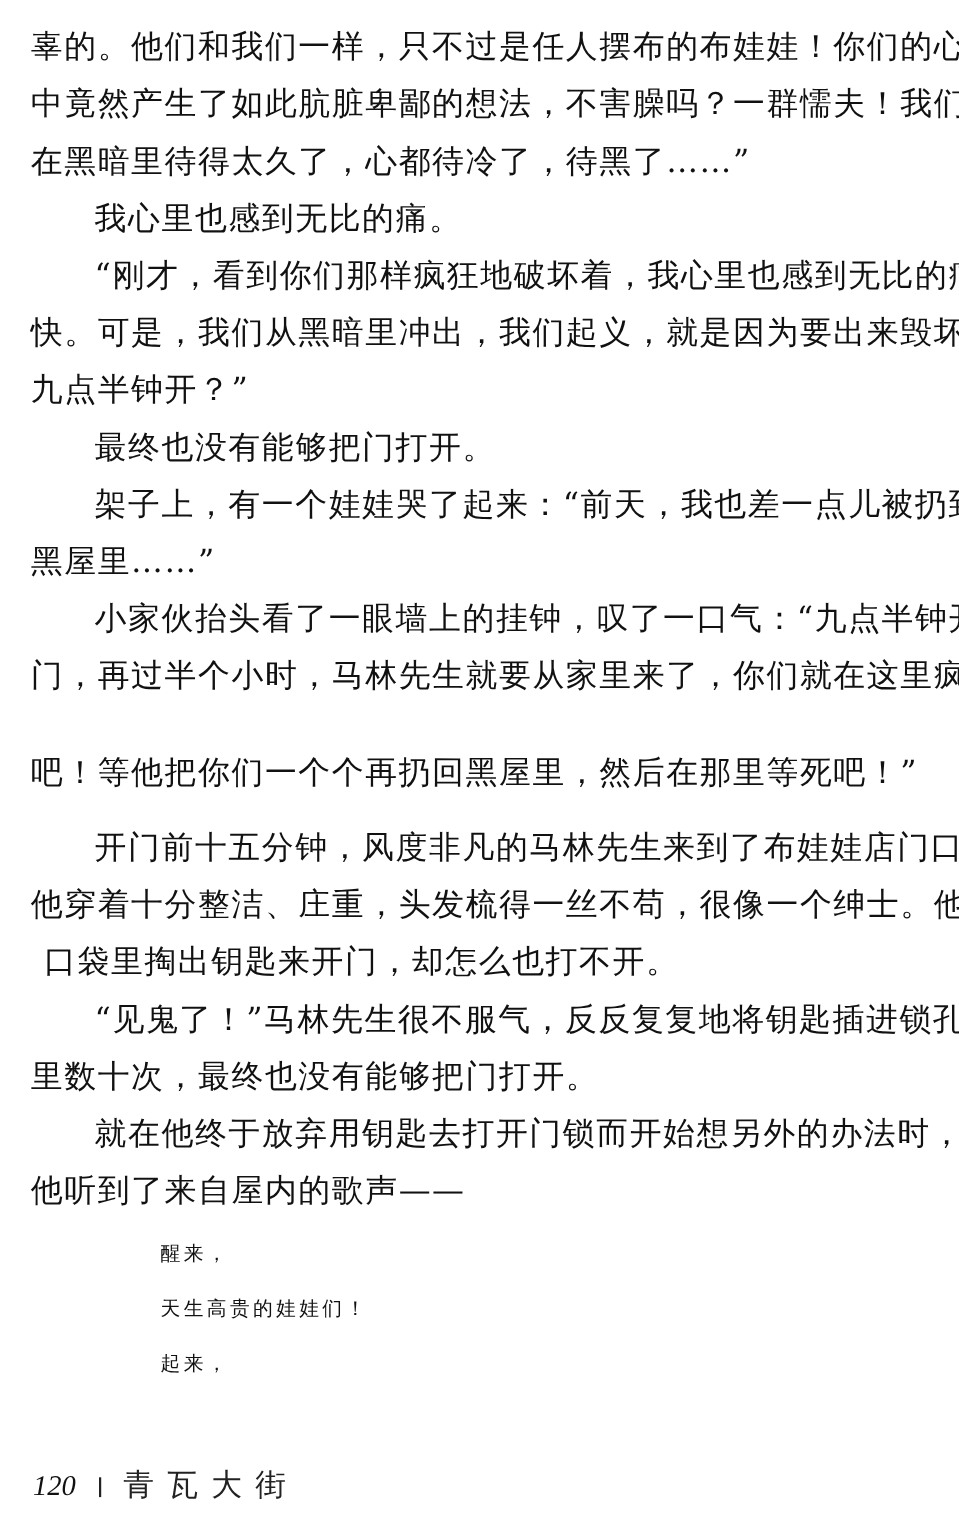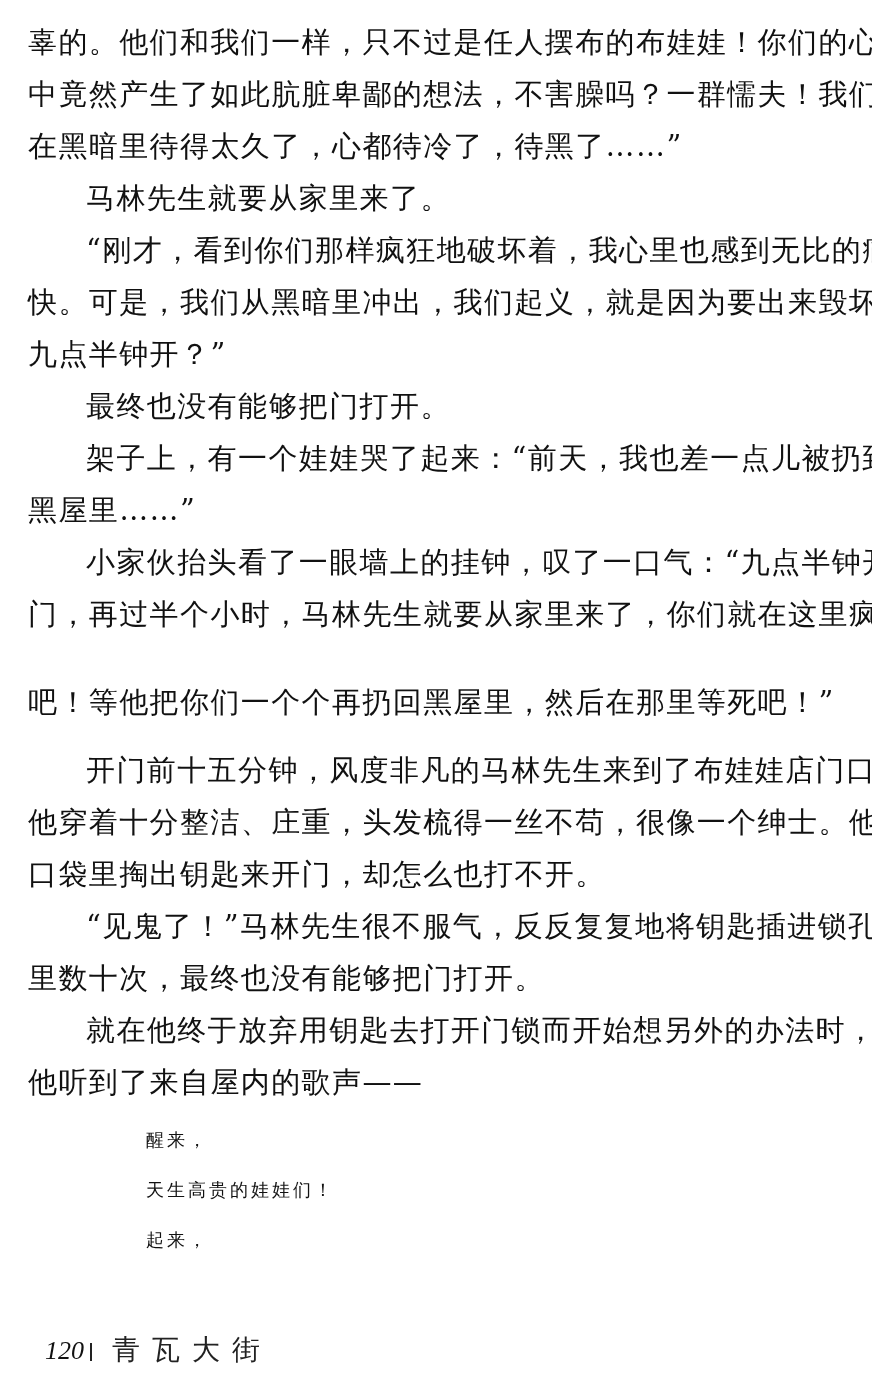--- a/index.html
+++ b/index.html
@@ -4,44 +4,44 @@
 <style>
   html, body { margin:0; padding:0; background:#ffffff; }
   body { width:872px; height:1391px; position:relative; overflow:hidden;
          font-family:"DejaVu Serif", "Liberation Serif", serif; color:#111; }
   .page { position:absolute; left:28px; top:0; width:816px; }
   .line { position:absolute; left:0; height:40px; line-height:40px; font-size:29px;
           white-space:nowrap; letter-spacing:1.4px; }
   .indent { left:58px; }
   .poem { left:118px; font-size:18px; letter-spacing:3px; }
   .footer { position:absolute; left:30px; top:1333px; height:34px; line-height:34px; white-space:nowrap; }
-  .pnum { font-family:"Liberation Serif", serif; font-style:italic; font-size:26px; display:inline-block; width:54px;text-align:right; }
+  .pnum { font-family:"Liberation Serif", serif; font-style:italic; font-size:26px; display:inline-block; width:54px; }
   .sep { display:inline-block; width:2px; height:18px; background:#222; vertical-align:middle; margin:0 20px 6px 6px; }
   .book { font-size:28px; letter-spacing:12px; color:#222; }
 </style>
 </head>
 <body>
 
 <div class="page" id="page">
     <div class="line" style="top: 22px;">辜的。他们和我们一样，只不过是任人摆布的布娃娃！你们的心</div>
     <div class="line" style="top: 74px;">中竟然产生了如此肮脏卑鄙的想法，不害臊吗？一群懦夫！我们</div>
     <div class="line" style="top: 126px;">在黑暗里待得太久了，心都待冷了，待黑了……”</div>
-    <div class="line indent" style="top: 178px;">马林先生就要从家里来了。</div>
+    <div class="line indent" style="top: 178px;">我心里也感到无比的痛。</div>
     <div class="line indent" style="top: 230px;">“刚才，看到你们那样疯狂地破坏着，我心里也感到无比的痛</div>
     <div class="line" style="top: 282px;">快。可是，我们从黑暗里冲出，我们起义，就是因为要出来毁坏这</div>
     <div class="line" style="top: 334px;">九点半钟开？”</div>
     <div class="line indent" style="top: 386px;">最终也没有能够把门打开。</div>
     <div class="line indent" style="top: 438px;">架子上，有一个娃娃哭了起来：“前天，我也差一点儿被扔到</div>
     <div class="line" style="top: 490px;">黑屋里……”</div>
     <div class="line indent" style="top: 542px;">小家伙抬头看了一眼墙上的挂钟，叹了一口气：“九点半钟开</div>
     <div class="line" style="top: 594px;">门，再过半个小时，马林先生就要从家里来了，你们就在这里疯狂</div>
     <div class="line" style="top: 682px;">吧！等他把你们一个个再扔回黑屋里，然后在那里等死吧！”</div>
     <div class="line indent" style="top: 750px;">开门前十五分钟，风度非凡的马林先生来到了布娃娃店门口。</div>
     <div class="line" style="top: 802px;">他穿着十分整洁、庄重，头发梳得一丝不苟，很像一个绅士。他从</div>
-    <div class="line" style="top: 854px;">口袋里掏出钥匙来开门，却怎么也打不开。</div>
+    <div class="line" style="top: 854px; margin-left: 12px;">口袋里掏出钥匙来开门，却怎么也打不开。</div>
     <div class="line indent" style="top: 906px;">“见鬼了！”马林先生很不服气，反反复复地将钥匙插进锁孔</div>
     <div class="line" style="top: 958px;">里数十次，最终也没有能够把门打开。</div>
     <div class="line indent" style="top: 1010px;">就在他终于放弃用钥匙去打开门锁而开始想另外的办法时，</div>
     <div class="line" style="top: 1062px;">他听到了来自屋内的歌声——</div>
     <div class="line poem" style="top: 1120px;">醒来，</div>
     <div class="line poem" style="top: 1170px;">天生高贵的娃娃们！</div>
     <div class="line poem" style="top: 1220px;">起来，</div>
   </div>
 
 <div class="footer">

